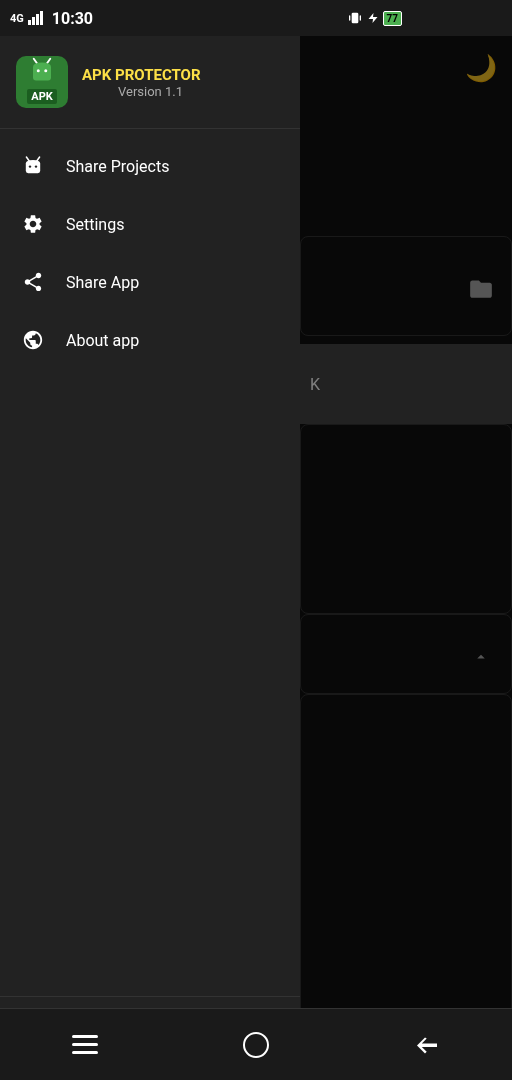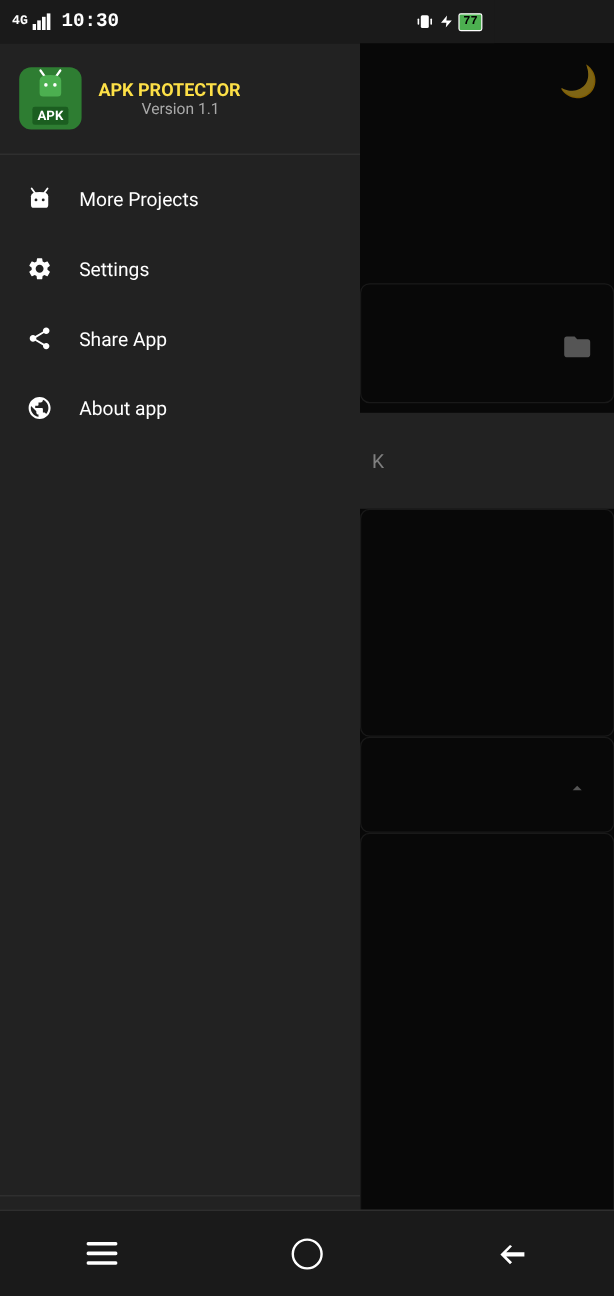--- a/index.html
+++ b/index.html
@@ -23,21 +23,20 @@
       top: 0;
       left: 0;
       width: 412px;
       height: 36px;
       background: #1a1a1a;
       display: flex;
       align-items: center;
       justify-content: space-between;
       padding: 0 10px;
       z-index: 100;
-      font-family: Liberation Mono, monospace;
     }
 
     .status-left {
       display: flex;
       align-items: center;
       gap: 4px;
       color: white;
       font-size: 13px;
       font-weight: bold;
     }
@@ -420,21 +419,21 @@
     <div class="drawer-item">
       <div class="drawer-item-icon">
         <svg width="24" height="24" viewBox="0 0 40 40" fill="white">
           <line x1="14" y1="12" x2="9" y2="5" stroke="white" stroke-width="2.5" stroke-linecap="round"></line>
           <line x1="26" y1="12" x2="31" y2="5" stroke="white" stroke-width="2.5" stroke-linecap="round"></line>
           <path d="M8 16 Q8 10 20 10 Q32 10 32 16 L32 28 Q32 32 28 32 L12 32 Q8 32 8 28 Z" fill="white"></path>
           <circle cx="15" cy="21" r="2" fill="#222"></circle>
           <circle cx="25" cy="21" r="2" fill="#222"></circle>
         </svg>
       </div>
-      <span class="drawer-item-label">More Projects</span>
+      <span class="drawer-item-label">Share Projects</span>
     </div>
 
 
     <div class="drawer-item">
       <div class="drawer-item-icon">
         <svg width="22" height="22" viewBox="0 0 24 24" fill="white">
           <path d="M19.14 12.94c.04-.3.06-.61.06-.94 0-.32-.02-.64-.07-.94l2.03-1.58c.18-.14.23-.41.12-.61l-1.92-3.32c-.12-.22-.37-.29-.59-.22l-2.39.96c-.5-.38-1.03-.7-1.62-.94l-.36-2.54c-.04-.24-.24-.41-.48-.41h-3.84c-.24 0-.43.17-.47.41l-.36 2.54c-.59.24-1.13.57-1.62.94l-2.39-.96c-.22-.08-.47 0-.59.22L2.74 8.87c-.12.21-.08.47.12.61l2.03 1.58c-.05.3-.09.63-.09.94s.02.64.07.94l-2.03 1.58c-.18.14-.23.41-.12.61l1.92 3.32c.12.22.37.29.59.22l2.39-.96c.5.38 1.03.7 1.62.94l.36 2.54c.05.24.24.41.48.41h3.84c.24 0 .44-.17.47-.41l.36-2.54c.59-.24 1.13-.56 1.62-.94l2.39.96c.22.08.47 0 .59-.22l1.92-3.32c.12-.22.07-.47-.12-.61l-2.01-1.58zM12 15.6c-1.98 0-3.6-1.62-3.6-3.6s1.62-3.6 3.6-3.6 3.6 1.62 3.6 3.6-1.62 3.6-3.6 3.6z"></path>
         </svg>
       </div>
       <span class="drawer-item-label">Settings</span>

